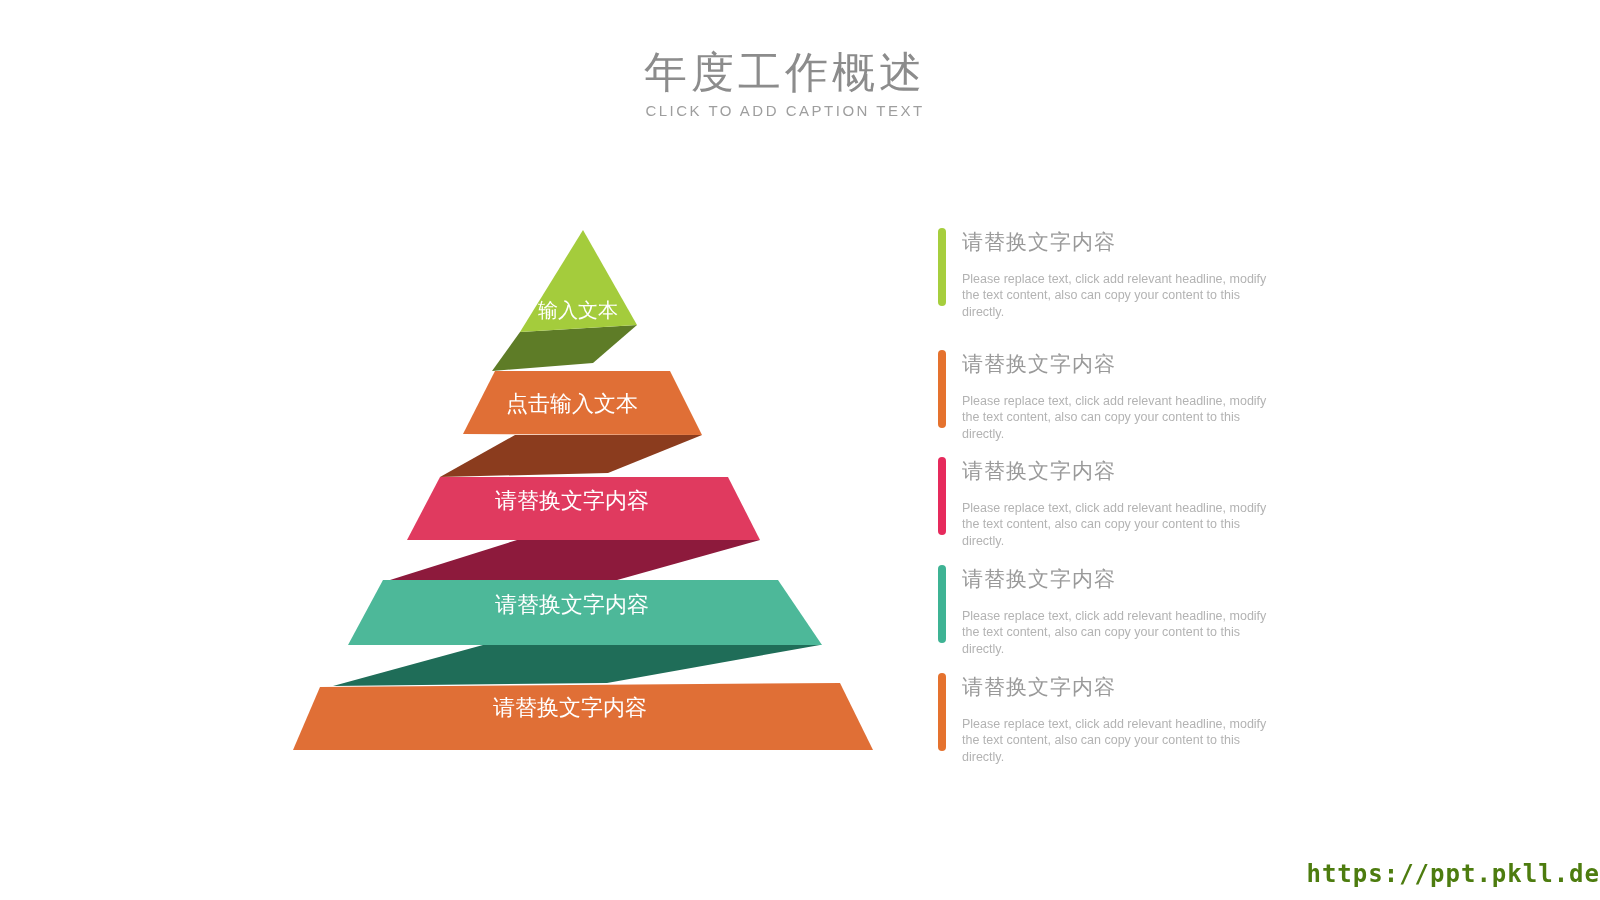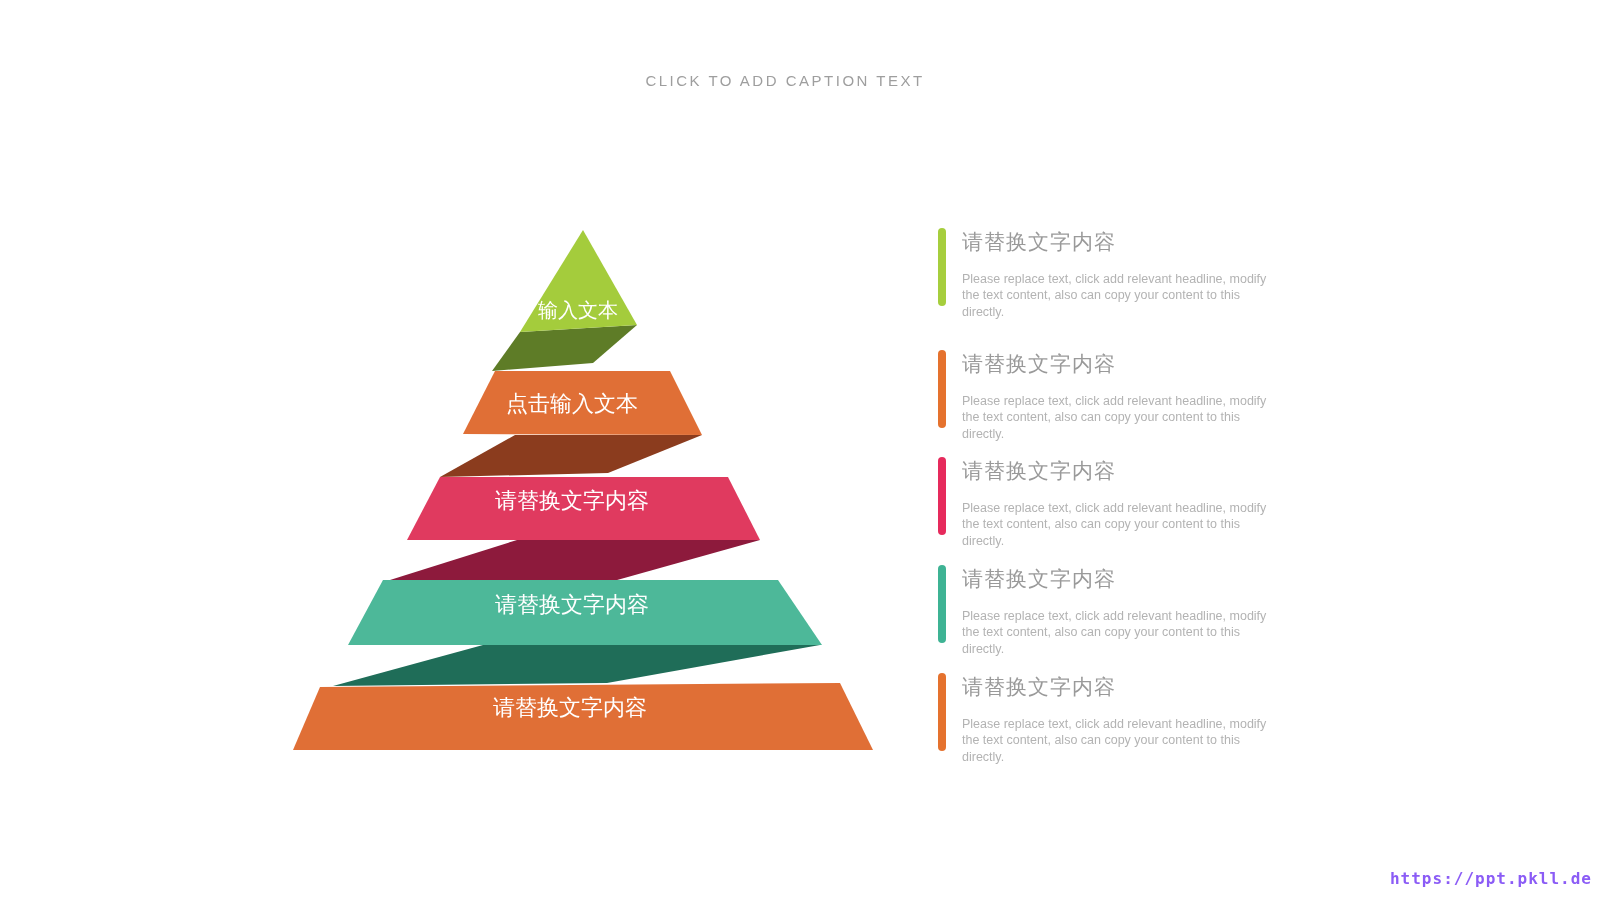--- a/index.html
+++ b/index.html
@@ -20,21 +20,21 @@
     text-align: center;
   }
   .title {
     font-size: 43px;
     color: #8c8c8c;
     letter-spacing: 4px;
     font-weight: 400;
     line-height: 1.15;
   }
   .subtitle {
-    margin-top: 24px;
+    margin-top: 5px;
     font-size: 15px;
     color: #9e9e9e;
     letter-spacing: 2.5px;
     font-weight: 400;
   }
   .pyramid-svg {
     position: absolute;
     left: 270px;
     top: 200px;
     width: 620px;
@@ -68,35 +68,36 @@
   }
   .cap-body {
     margin-top: 17px;
     width: 312px;
     font-size: 12.5px;
     line-height: 1.3;
     color: #b3b3b3;
   }
   .watermark {
     position: absolute;
-    right: 8px;
+    right: 0;
     bottom: 12px;
     font-family: "DejaVu Sans Mono", "Liberation Mono", monospace;
-    font-size: 16px;
+    font-size: 24px;
     font-weight: bold;
     letter-spacing: 1px;
-    color: #8b5cf6;
+    color: #4d7c0f;
   }
 </style>
 </head>
 <body>
 
 <div class="slide">
 
   <div class="header">
+    <div class="title">年度工作概述</div>
     <div class="subtitle">CLICK TO ADD CAPTION TEXT</div>
   </div>
 
   <svg class="pyramid-svg" viewBox="270 200 620 560" xmlns="http://www.w3.org/2000/svg">
 
     <polygon points="520,332 637,325 593,363 492,371" fill="#5e7c27"></polygon>
     <polygon points="583,230 637,325 520,332" fill="#a4cc3c"></polygon>
 
     <polygon points="515,435 702,435 608,473 440,477" fill="#8b3c1e"></polygon>
     <polygon points="495,371 670,371 702,435 463,434" fill="#e06f36"></polygon>

